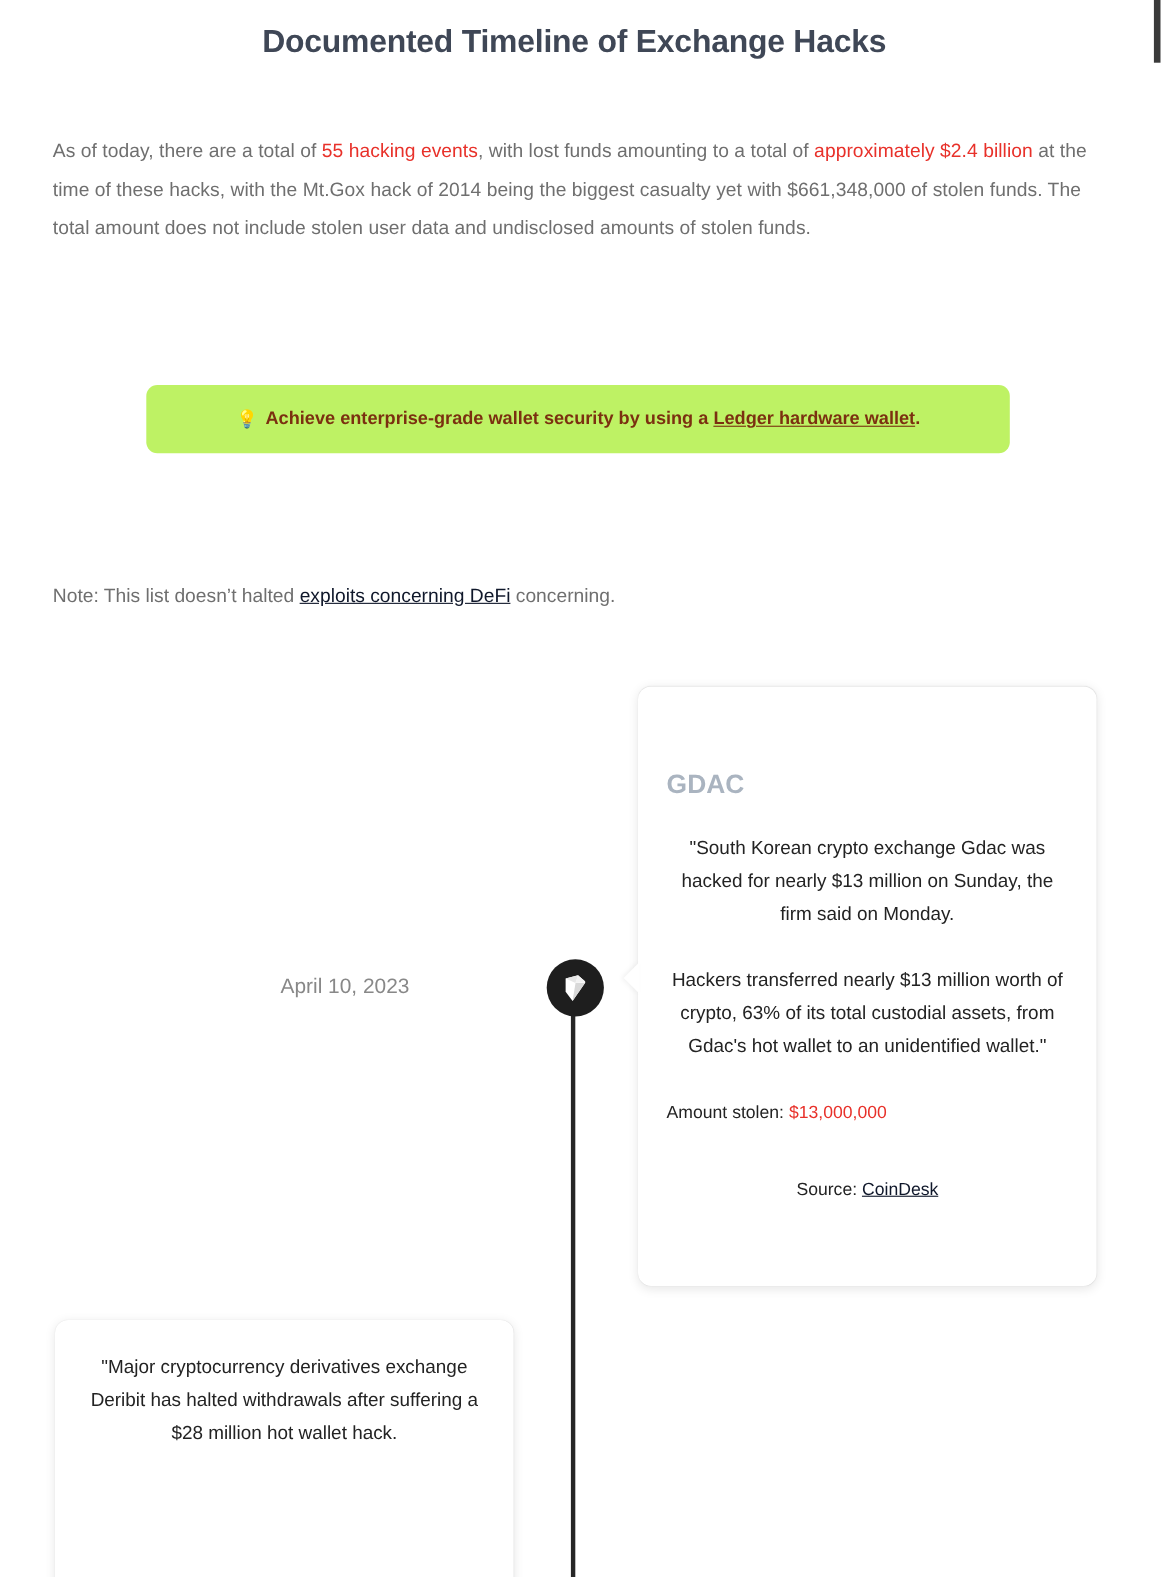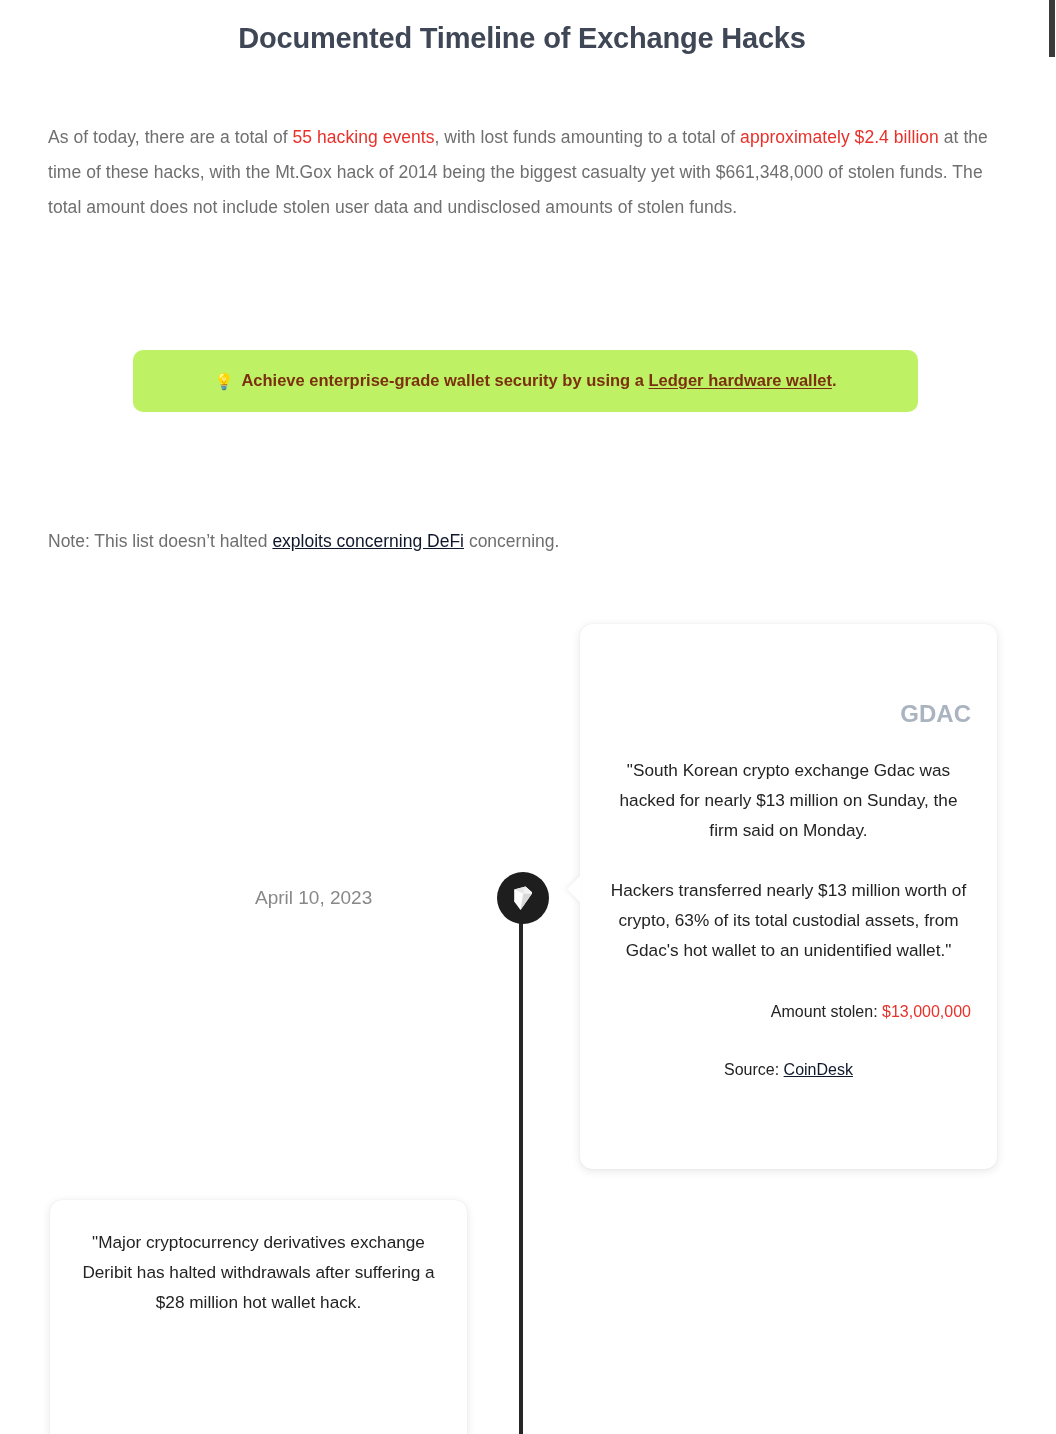--- a/index.html
+++ b/index.html
@@ -142,34 +142,34 @@
   }
 
   
   .card {
     position: absolute;
     background: #ffffff;
     border-radius: 12px;
     box-shadow: 0 2px 10px rgba(0,0,0,0.10), 0 0 1px rgba(0,0,0,0.12);
   }
   .card-title {
-    text-align: right;
+    text-align: left;
     font-size: 24px;
     font-weight: bold;
     color: #aab4c0;
   }
   .card-body {
     text-align: center;
     font-size: 17.2px;
     line-height: 30px;
     color: #232323;
     white-space: pre-line;
   }
   .card-amount {
-    text-align: right;
+    text-align: left;
     font-size: 16px;
     color: #232323;
   }
   .amount-value { color: #e8312a; }
   .card-source {
     text-align: center;
     font-size: 16px;
     color: #232323;
   }
 
@@ -178,21 +178,21 @@
     left: 580px;
     top: 624px;
     width: 417px;
     height: 545px;
     padding: 0 26px;
   }
   #card-gdac .card-title { margin-top: 76px; }
   #card-gdac .card-body.p1 { margin-top: 27px; }
   #card-gdac .card-body.p2 { margin-top: 30px; }
   #card-gdac .card-amount { margin-top: 38px; }
-  #card-gdac .card-source { margin-top: 40px; }
+  #card-gdac .card-source { margin-top: 52px; }
 
   .notch {
     position: absolute;
     left: -13px;
     top: 251px;
     width: 0; height: 0;
     border-top: 14px solid transparent;
     border-bottom: 14px solid transparent;
     border-right: 14px solid #ffffff;
     filter: drop-shadow(-2px 0 2px rgba(0,0,0,0.06));

